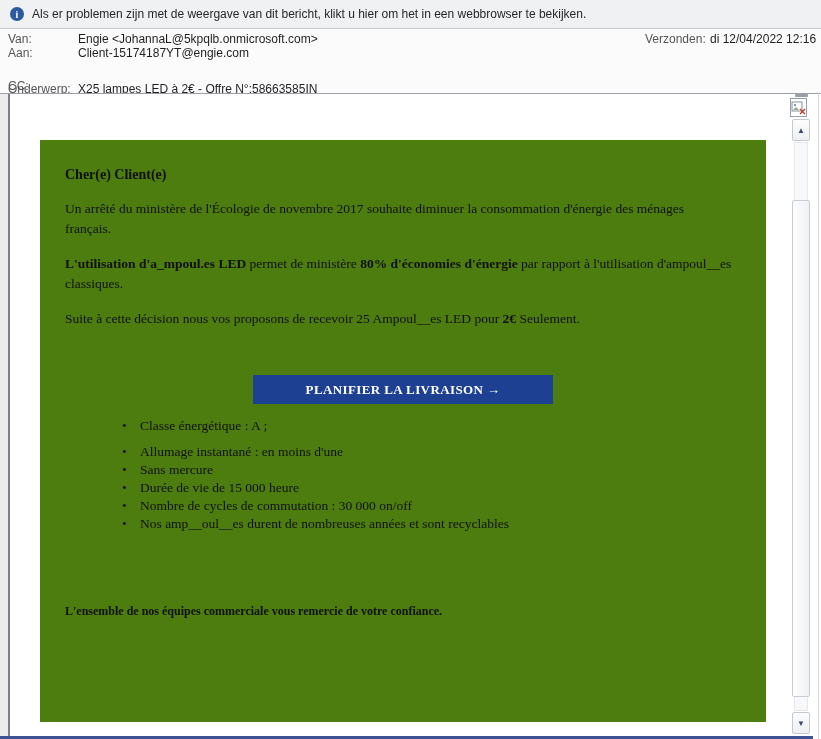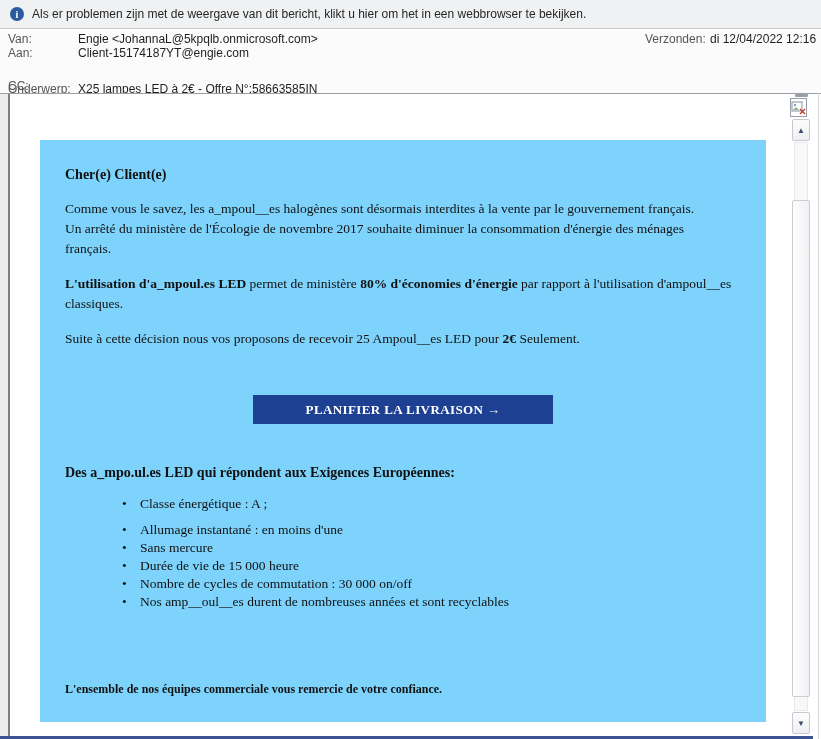--- a/index.html
+++ b/index.html
@@ -26,21 +26,21 @@
 
   
   .bodywrap{position:absolute;top:93px;left:0;width:821px;height:646px;background:#fff;
             border-top:1px solid #9aa0a6;box-sizing:border-box;}
   .gutter{position:absolute;left:0;top:94px;width:8px;height:643px;background:#ececec;
           border-right:2px solid #7b7f87;}
   .bottombar{position:absolute;left:0;top:736px;width:813px;height:3px;background:#3c5292;}
   .redge{position:absolute;left:818px;top:93px;width:1px;height:646px;background:#d5d7da;}
 
   
-  .card{position:absolute;left:40px;top:140px;width:726px;height:582px;background:#7dd3fc;}
+  .card{position:absolute;left:40px;top:140px;width:726px;height:582px;background:#4d7c0f;}
   .content{padding:26px 25px 0 25px;font-family:"Liberation Serif",serif;color:#111;
            font-size:13.5px;}
   .greet{font-weight:bold;font-size:14px;line-height:18px;}
   .para{margin-top:15px;line-height:20px;}
   .para div{line-height:20px;}
   .btnrow{text-align:center;margin-top:46px;}
   .cta{display:inline-block;width:300px;height:29px;line-height:29px;background:#1d4092;
        color:#ffffff;font-weight:bold;font-size:13px;letter-spacing:0.4px;
        font-family:"Liberation Serif",serif;text-align:center;cursor:pointer;border:none;}
   .listhead{font-weight:bold;font-size:14px;margin-top:40px;line-height:18px;}
@@ -99,41 +99,39 @@
 </div>
 
 <div class="bodywrap"></div>
 <div class="gutter"></div>
 
 <div class="card">
   <div class="content">
     <div class="greet">Cher(e) Client(e)</div>
 
     <div class="para">
-      <div>Comme vous le savez, les a_mpoul__es halogènes sont désormais interdites à la vente par le gouvernement français.</div>
       <div>Un arrêté du ministère de l'Écologie de novembre 2017 souhaite diminuer la consommation d'énergie des ménages</div>
       <div>français.</div>
     </div>
 
     <div class="para">
       <div>
         <b>L'utilisation d'a_mpoul.es LED</b><span> permet de ministère </span><b>80% d'économies d'énergie</b><span> par rapport à l'utilisation d'ampoul__es</span>
       </div>
       <div>classiques.</div>
     </div>
 
     <div class="para">
       <span>Suite à cette décision nous vos proposons de recevoir 25 Ampoul__es LED pour </span><b>2€</b><span> Seulement.</span>
     </div>
 
     <div class="btnrow">
       <span class="cta">PLANIFIER LA LIVRAISON →</span>
     </div>
 
-    <div class="listhead">Des a_mpo.ul.es LED qui répondent aux Exigences Européennes:</div>
 
     <ul class="feat">
       <li class="gap">Classe énergétique : A ;</li>
       <li>Allumage instantané : en moins d'une</li>
       <li>Sans mercure</li>
       <li>Durée de vie de 15 000 heure</li>
       <li>Nombre de cycles de commutation : 30 000 on/off</li>
       <li>Nos amp__oul__es durent de nombreuses années et sont recyclables</li>
     </ul>
 

